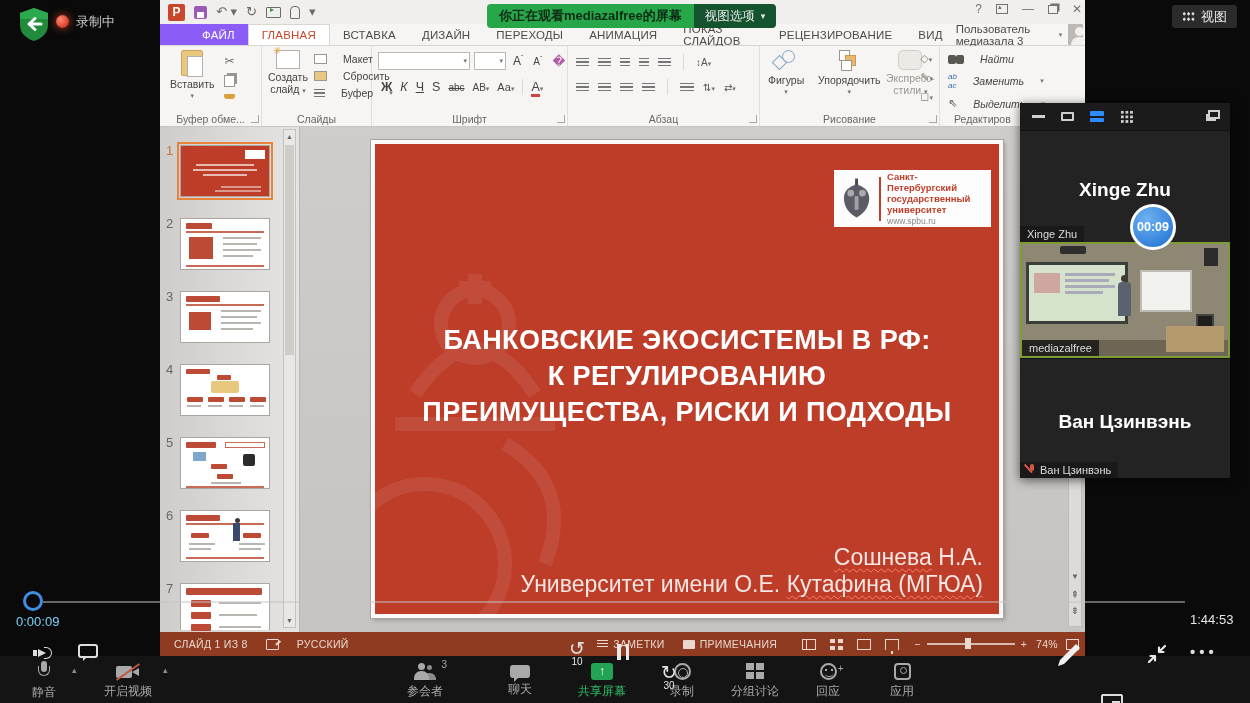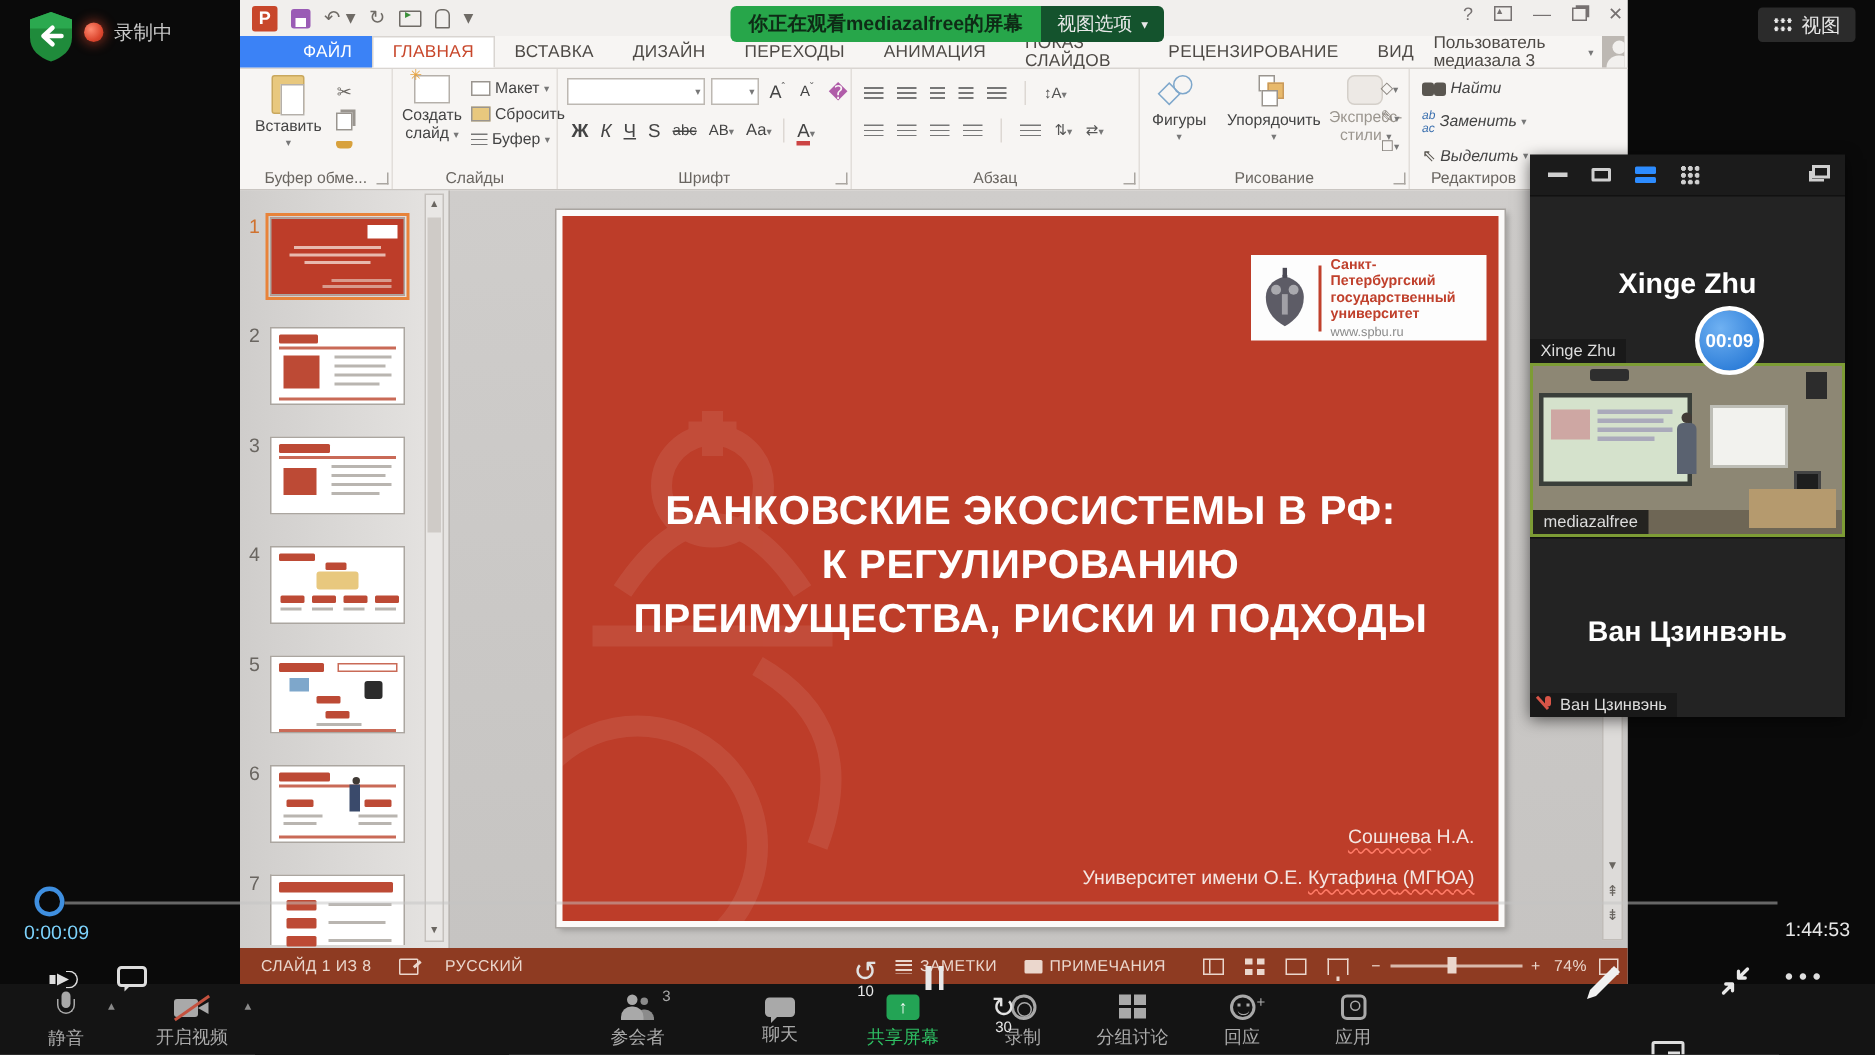--- a/index.html
+++ b/index.html
@@ -17,33 +17,33 @@
   .monic { width:15px; height:11px; border:1.5px solid #6f6b66; border-radius:1px; position:relative; }
   .monic:after { content:"▸"; position:absolute; left:3px; top:-3px; font-size:8px; color:#3a8f3a; }
   .touchic { width:10px; height:13px; border:1.5px solid #6f6b66; border-radius:4px 4px 1px 1px; }
   .wctrl { position:absolute; right:3px; top:2px; display:flex; align-items:center; gap:14px; color:#767171; font-size:12px; }
   .resto { width:10px; height:9px; border:1.5px solid #767171; box-shadow:2px -2px 0 -0.5px #767171; }
   .ribdisp { width:12px; height:10px; border:1.5px solid #767171; position:relative; }
   .ribdisp:after{ content:"▴"; position:absolute; left:1px; top:-2px; font-size:7px; color:#767171;}
 
   .tabrow { position:absolute; left:0; top:24px; width:925px; height:22px; background:#F7F5F3; border-bottom:1px solid #D9D5D1; display:flex; align-items:stretch; font-size:11.5px; }
   .tab { padding:0 13px; display:flex; align-items:center; color:#4e4a46; letter-spacing:.2px; }
-  .tab.file { background:#3b82f6; color:#fff;padding-left:42px; }
+  .tab.file { background:#8b5cf6; color:#fff;padding-left:42px; }
   .tab.active { background:#fff; color:#C8472B; border:1px solid #D9D5D1; border-bottom:none; }
   .userbox { margin-left:auto; display:flex; align-items:center; gap:6px; color:#4e4a46; font-size:11.5px; padding-right:2px; }
   .avatar { width:22px; height:21px; background:#BDB8B3; position:relative; overflow:hidden; }
   .avatar:before { content:""; position:absolute; left:6.5px; top:3px; width:9px; height:9px; border-radius:50%; background:#F2F0EE; }
   .avatar:after { content:""; position:absolute; left:2.5px; top:13px; width:17px; height:10px; border-radius:8px 8px 0 0; background:#F2F0EE; }
 
   .ribbon { position:absolute; left:0; top:46px; width:925px; height:81px; background:#F7F5F3; border-bottom:1px solid #C9C5C1; }
   .rgroup { position:absolute; top:0; height:80px; border-right:1px solid #E2DEDA; }
   .glabel { position:absolute; bottom:1px; left:0; right:0; text-align:center; font-size:10.5px; color:#6a6661; }
   .launcher { position:absolute; right:2px; bottom:3px; width:8px; height:8px; border-left:1px solid #8a857f; border-bottom:1px solid #8a857f; transform:rotate(-90deg); opacity:.7; }
   .bigbtn { position:absolute; top:4px; display:flex; flex-direction:column; align-items:center; color:#444; font-size:10.5px; line-height:12px; text-align:center; }
-  .rtxt { font-size:10.5px; color:#444; display:flex; align-items:center; gap:3px; }
+  .rtxt { font-size:10.5px; color:#444; display:flex; align-items:center; gap:16px; }
   .clipic { width:22px; height:26px; background:#E8C87E; border:1px solid #C9A85E; border-radius:2px; position:relative; margin-bottom:2px; }
   .clipic:after { content:""; position:absolute; left:5px; top:5px; width:14px; height:19px; background:#fff; border:1px solid #b5b0aa; }
   .newslideic { width:24px; height:19px; background:#fff; border:1px solid #b5b0aa; position:relative; margin-bottom:2px; }
   .newslideic:after { content:"✳"; position:absolute; left:-4px; top:-6px; color:#E8A33D; font-size:10px; }
   .miniic { width:13px; height:10px; border:1px solid #9a958f; background:#fff; }
   .bars { width:13px; height:9px; background:repeating-linear-gradient(to bottom,#777 0 1.2px,transparent 1.2px 3.4px); }
   .combo { height:18px; background:#fff; border:1px solid #bdb8b2; display:flex; align-items:center; justify-content:flex-end; color:#8a857f; font-size:8px; padding-right:2px; }
   .fbtn { font-size:12.5px; color:#444; padding:0 3px; }
   .caret { font-size:7px; color:#777; }
   .vsep { width:1px; height:16px; background:#ddd8d3; margin:0 3px; }
@@ -75,21 +75,21 @@
   .sarrow { position:absolute; left:0; width:11px; text-align:center; font-size:7px; color:#6a6661; }
 
   .editor-slide { position:absolute; left:211px; top:13px; width:632px; height:478px; background:#FBFAF9; box-shadow:0 0 0 1px #A9A5A1, 2px 2px 4px rgba(0,0,0,.25); }
   .slide-red { position:absolute; left:4px; top:4px; right:4px; bottom:4px; background:#BD3D29; overflow:hidden; }
   .wm { position:absolute; opacity:.08; }
   .logo-box { position:absolute; left:459px; top:26px; width:157px; height:57px; background:#FDFDFD; display:flex; align-items:center; padding:5px 6px; }
   .logo-div { width:2px; height:44px; background:#C0402C; margin:0 6px 0 6px; }
   .logo-tx { font-size:9.5px; line-height:11px; color:#C0402C; font-weight:bold; }
   .logo-url { font-size:8.5px; color:#8a8a8a; font-weight:normal; margin-top:1px; }
   .slide-title { position:absolute; left:0; right:0; top:178px; text-align:center; color:#fff; font-weight:bold; font-size:27px; line-height:36px; letter-spacing:.4px; }
-  .slide-author { position:absolute; right:16px; bottom:16px; text-align:right; color:#F4E6E2; font-size:13px; line-height:27px; }
+  .slide-author { position:absolute; right:16px; bottom:16px; text-align:right; color:#F4E6E2; font-size:23px; line-height:27px; }
   .wavy { text-decoration:underline wavy #ff7a66 1px; text-underline-offset:3px; }
 
   .vscroll { position:absolute; left:908px; top:4px; width:14px; height:496px; background:#DDDBD9; border:1px solid #C0BCB8; }
   .vscroll .vthumb { position:absolute; left:1px; top:14px; width:10px; height:300px; background:#C3BFBB; }
   .vsym { position:absolute; left:0; width:12px; text-align:center; font-size:8px; color:#6a6661; }
 
   .statusbar { position:absolute; left:0; top:632px; width:925px; height:24px; background:#8E3B22; color:#EBD7CD; font-size:10.5px; display:flex; align-items:center; letter-spacing:.3px; }
   .sb-item { display:flex; align-items:center; gap:5px; margin-right:18px; white-space:nowrap; }
   .bookic { width:13px; height:11px; border:1.2px solid #EBD7CD; border-radius:1px; position:relative; }
   .bookic:after { content:""; position:absolute; right:-3px; top:2px; width:6px; height:1.5px; background:#EBD7CD; transform:rotate(-40deg); }

